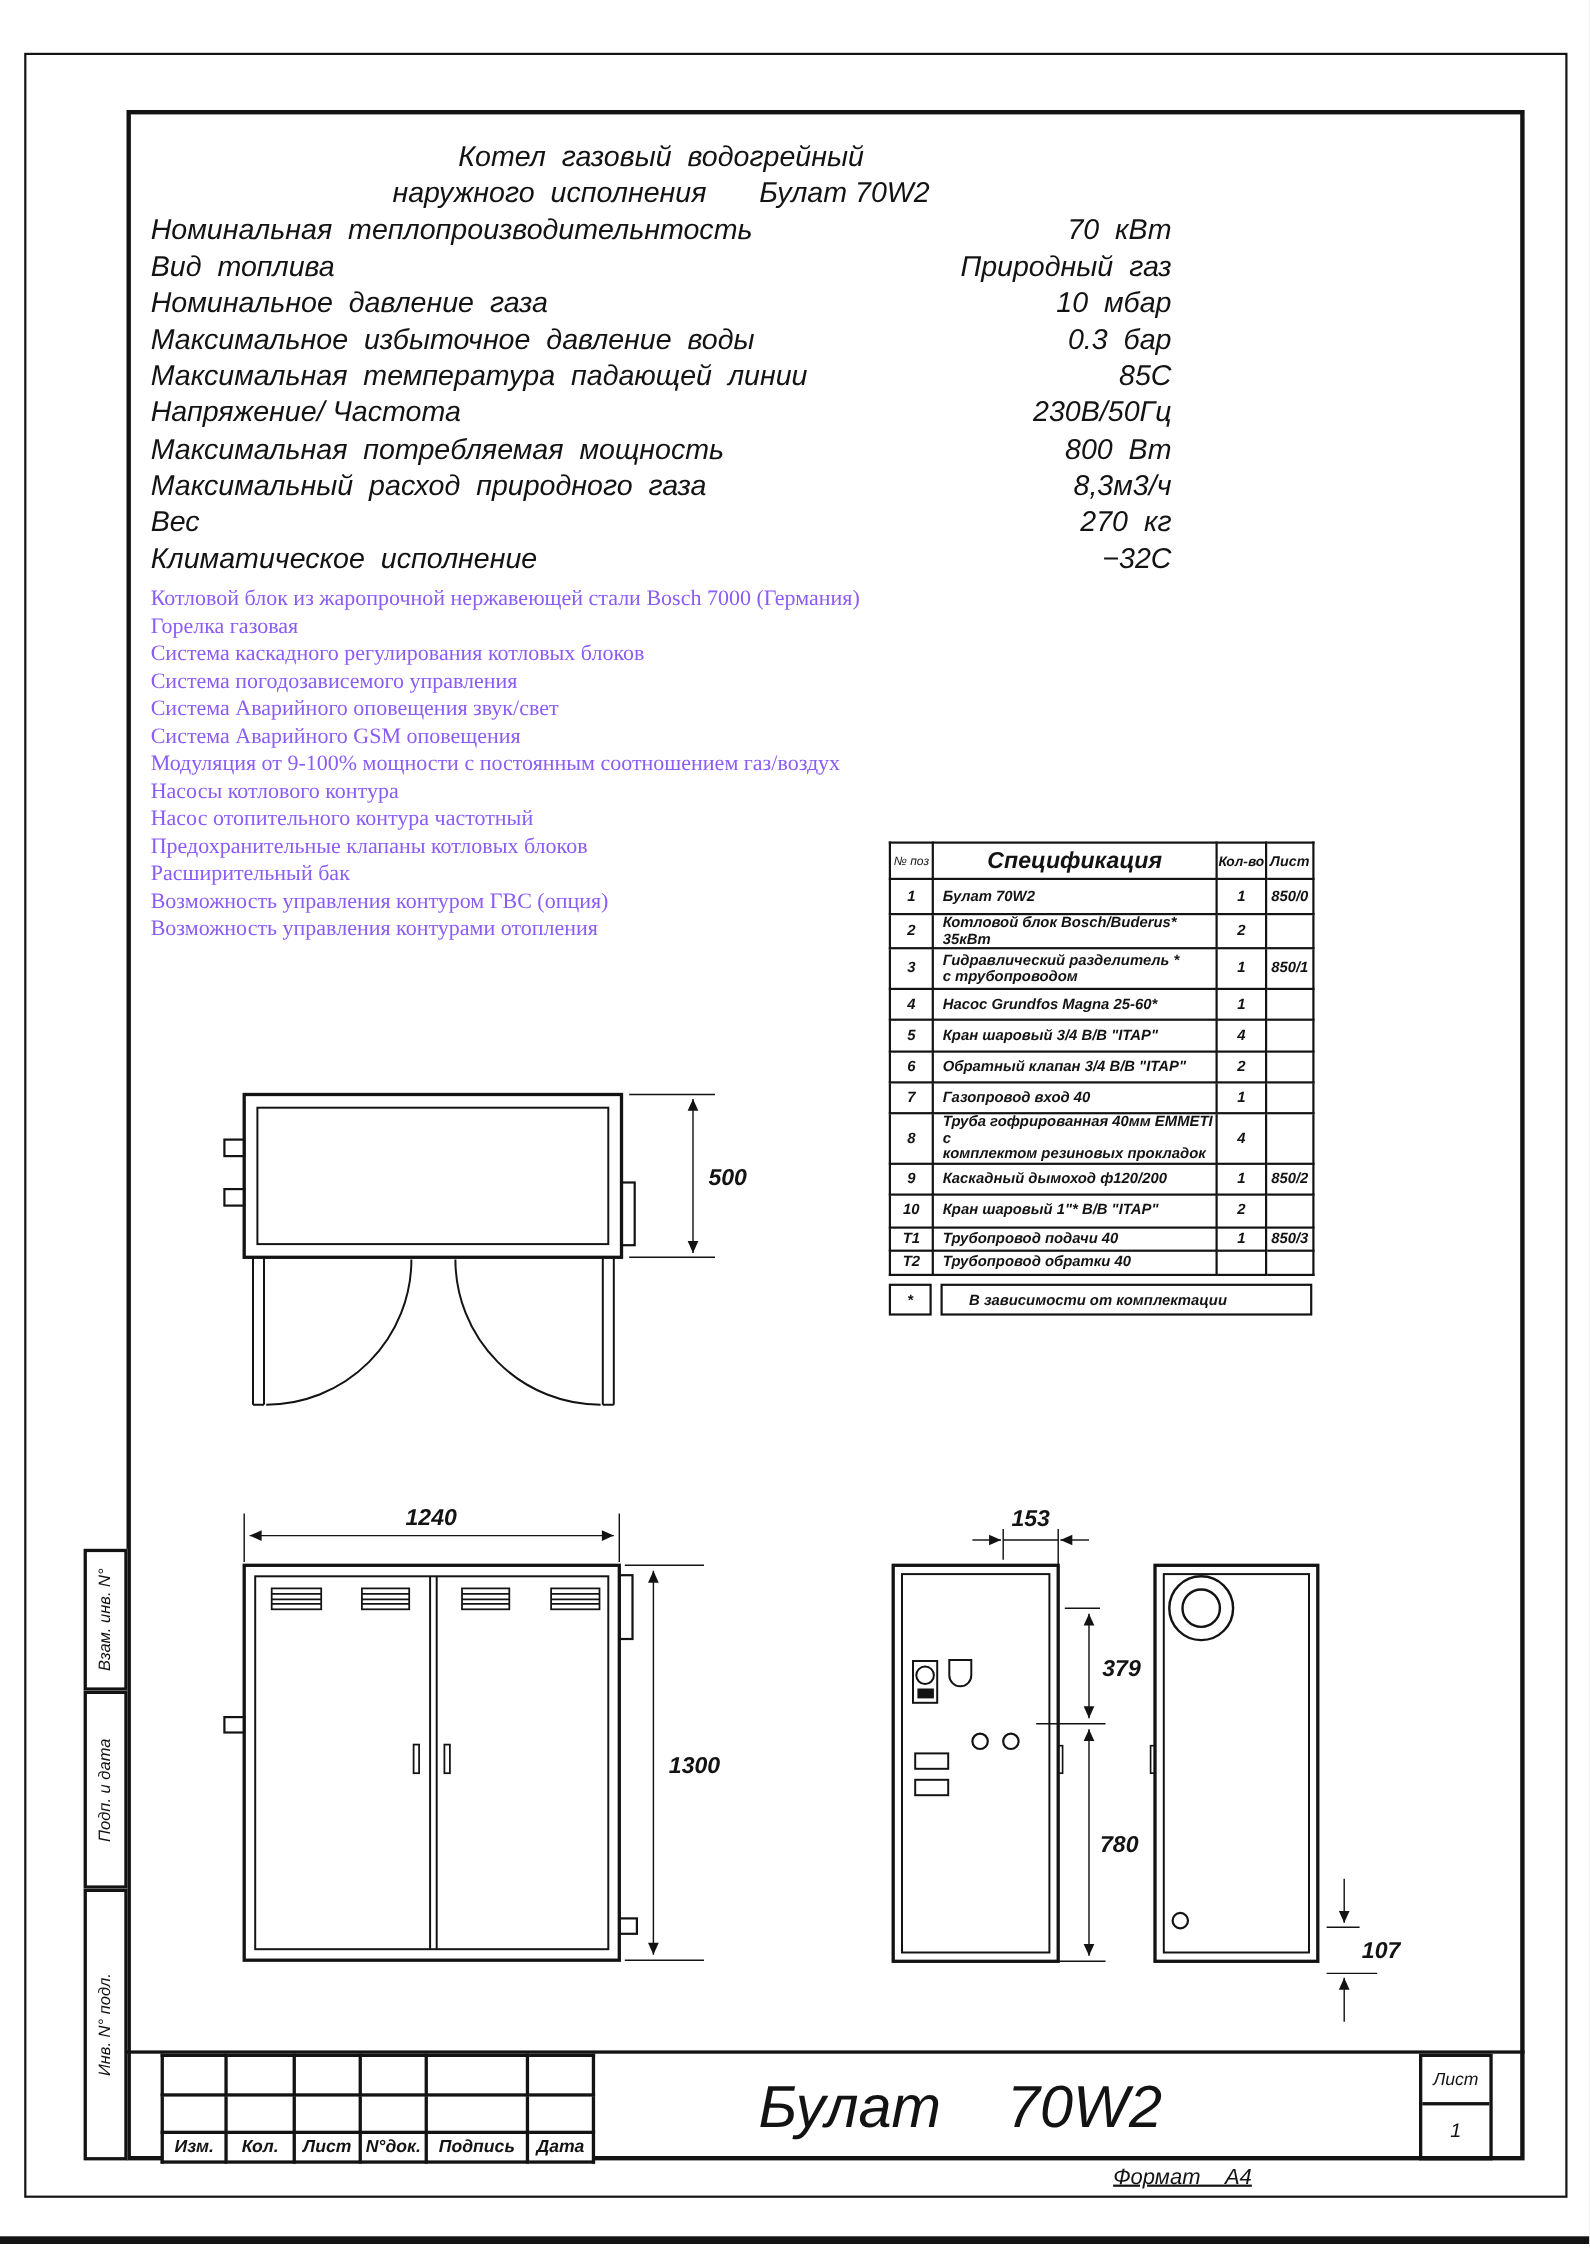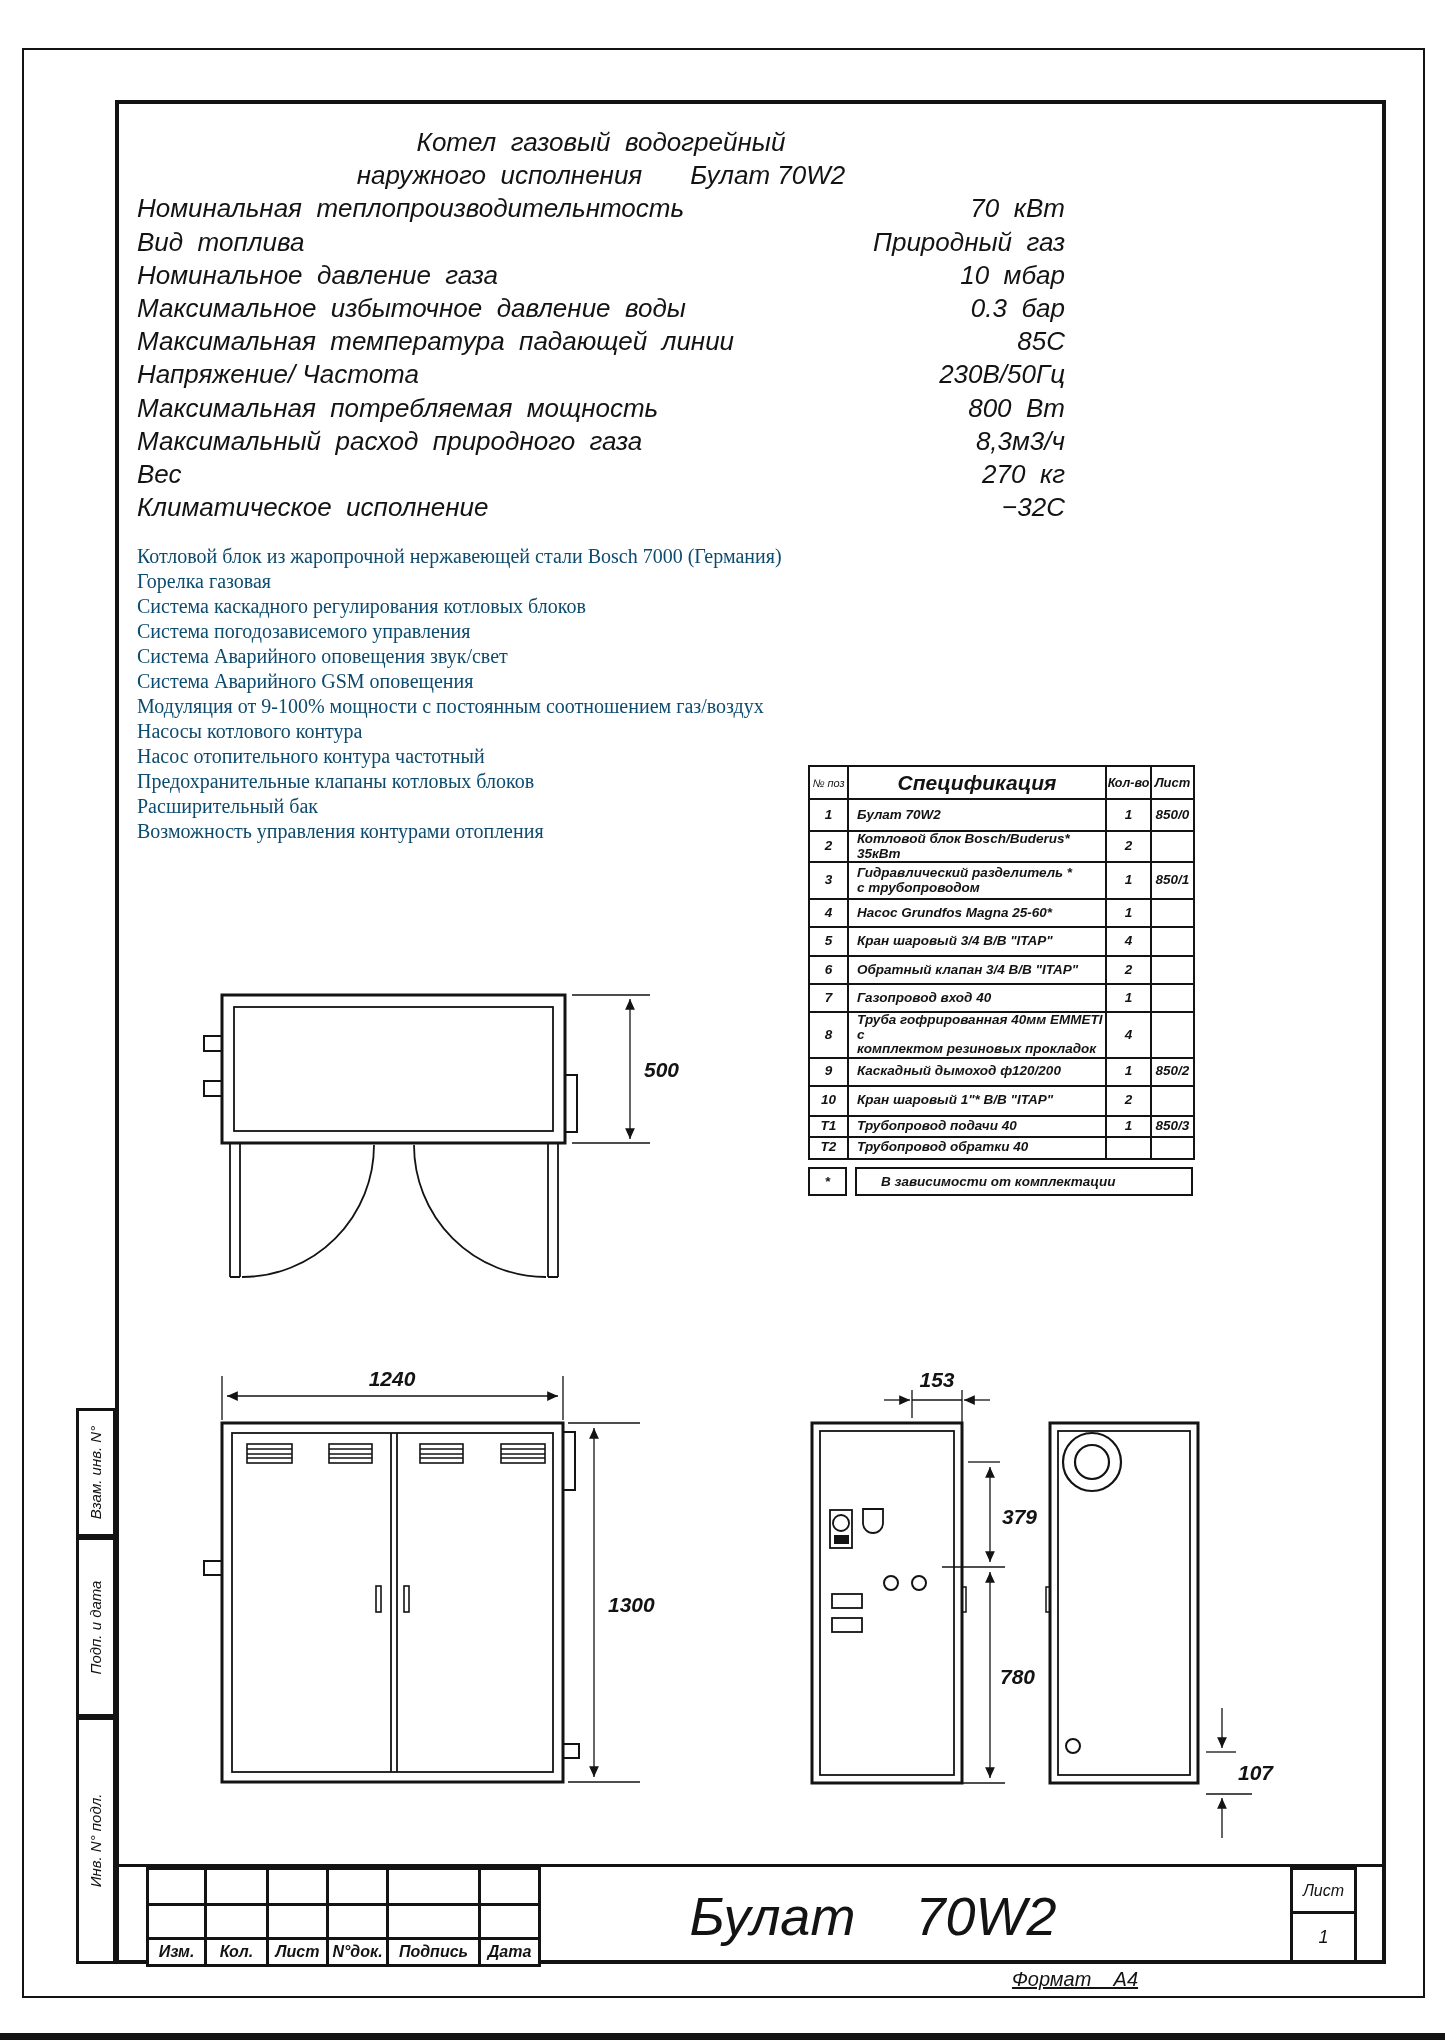--- a/index.html
+++ b/index.html
@@ -10,21 +10,21 @@
   .frame { position:absolute; left:115px; top:100px; width:1271px; height:1864px; border:4px solid #131313; }
   .scan-edge { position:absolute; left:0; top:2033px; width:1445px; height:7px; background:#131313; }
 
   
   .specs { position:absolute; left:137px; top:126px; width:928px; font:italic 26px/33.2px "Liberation Sans", sans-serif; }
   .srow { display:flex; justify-content:space-between; white-space:pre; }
   .srow .model { margin-left:48px; }
   .srow.title-row { justify-content:center; }
 
   
-  .features { position:absolute; left:137px; top:544px; width:700px; font:20px/25px "Liberation Serif", serif; color:#0c4a6e; }
+  .features { position:absolute; left:137px; top:532px; width:700px; font:20px/25px "Liberation Serif", serif; color:#8b5cf6; }
 
   
   .spec-table { position:absolute; left:808px; top:765px; width:385px; border-collapse:collapse; table-layout:fixed;
                 font:italic 700 13.5px/14.5px "Liberation Sans", sans-serif; }
   .spec-table td { border:2.5px solid #131313; vertical-align:middle; text-align:center; overflow:hidden; }
   .spec-table td.name { text-align:left; padding-left:8px; white-space:pre-line; }
   .spec-table td.h-pos { font:italic 400 11px "Liberation Sans", sans-serif; }
   .spec-table td.h-name { font:italic 700 21px "Liberation Sans", sans-serif; }
   .spec-table td.h-qty { font:italic 700 12.5px "Liberation Sans", sans-serif; }
   .spec-table td.h-sheet { font:italic 700 13px "Liberation Sans", sans-serif; }
@@ -90,20 +90,21 @@
     <div>Горелка газовая</div>
     <div>Система каскадного регулирования котловых блоков</div>
     <div>Система погодозависемого управления</div>
     <div>Система Аварийного оповещения звук/свет</div>
     <div>Система Аварийного GSM оповещения</div>
     <div>Модуляция от 9-100% мощности с постоянным соотношением газ/воздух</div>
     <div>Насосы котлового контура</div>
     <div>Насос отопительного контура частотный</div>
     <div>Предохранительные клапаны котловых блоков</div>
     <div>Расширительный бак</div>
+    <div>Возможность управления контуром ГВС (опция)</div>
     <div>Возможность управления контурами отопления</div>
   </div>
 
   <table class="spec-table">
     <colgroup>
         <col style="width:39px">
         <col style="width:258px">
         <col style="width:45px">
         <col style="width:43px">
       </colgroup>

